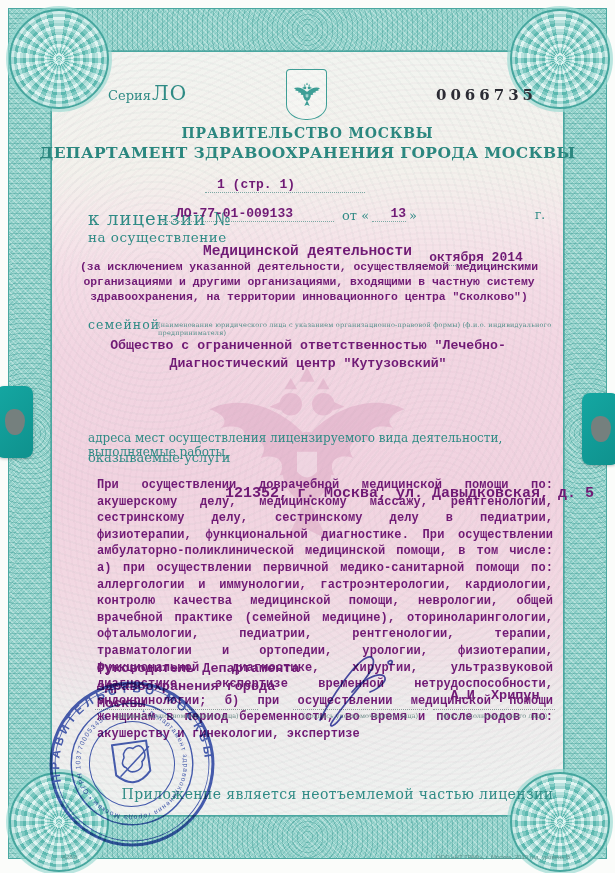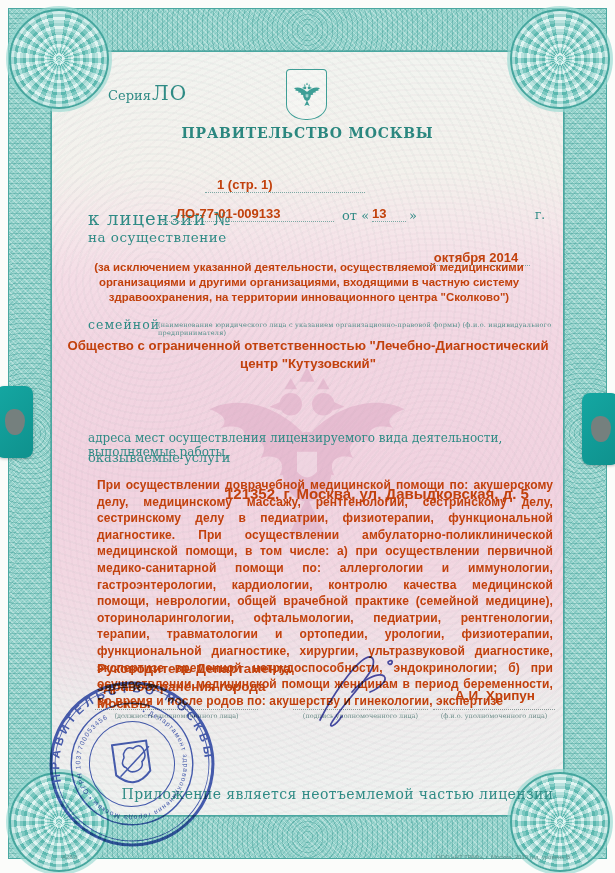--- a/index.html
+++ b/index.html
@@ -33,21 +33,21 @@
       #f2f4f0 0px,#f3f1ec 120px,#f5e7ea 175px,#f4dde6 225px,
       #f2d6e2 300px,#f1d3e0 430px,#f2d8e2 530px,#f0e0e6 600px,
       #eeecec 650px,#eff2f0 763px);}
   .inner::after{content:"";position:absolute;inset:0;
     background:
       repeating-radial-gradient(circle at 20% 30%, rgba(120,160,155,.05) 0 2px, rgba(255,255,255,0) 2px 7px),
       repeating-radial-gradient(circle at 75% 60%, rgba(190,140,170,.05) 0 2px, rgba(255,255,255,0) 2px 6px);}
 
   
   .t-serif{font-family:"DejaVu Serif","Liberation Serif",serif;color:#2f8b85;}
-  .bold{font-family:Liberation Sans, sans-serif;font-weight:bold;color:#c2410c;}
+  .bold{font-family:Liberation Mono, monospace;font-weight:bold;color:#701a75;}
   .content{position:absolute;inset:0;z-index:4;}
   .u{border-bottom:1px dotted #7da9a5;}
   .tinycap{font-family:"DejaVu Serif","Liberation Serif",serif;font-size:6.5px;color:#4f8d88;letter-spacing:.2px;}
   .sigline{position:absolute;border-bottom:1px dotted #8b9a98;height:1px;}
   .sigcap{position:absolute;text-align:center;font-size:6.5px;color:#6a8a87;
           font-family:"DejaVu Serif","Liberation Serif",serif;}
 
   
   .tab{position:absolute;width:37px;height:72px;background:linear-gradient(135deg,#14a7a2,#0f918d);
        border-radius:8px;z-index:7;box-shadow:0 1px 3px rgba(0,0,0,.25);}
@@ -103,35 +103,40 @@
 
   <div class="content">
 
     <span class="abs t-serif" style="left:108px;top:88px;font-size:13px;">Серия</span>
     <span class="abs t-serif" style="left:152px;top:81px;font-size:20px;letter-spacing:1px;">ЛО</span>
     <div class="emblem">
       <svg viewBox="0 0 200 170" style="width:34px;height:42px;">
           <use href="#eagle" fill="#3e9e96"></use>
         </svg>
     </div>
+    <span class="abs" style="left:436px;top:86px;width:130px;font-family:'DejaVu Serif','Liberation Serif',serif;
+          font-weight:600;font-size:15px;letter-spacing:4px;color:#2c2c34;">0066735</span>
 
     <div class="abs t-serif" style="left:0;top:125px;width:615px;text-align:center;font-weight:bold;
          font-size:14px;letter-spacing:.8px;color:#2b877f;">ПРАВИТЕЛЬСТВО МОСКВЫ</div>
+    <div class="abs t-serif" style="left:0;top:143px;width:615px;text-align:center;font-weight:bold;
+         font-size:15.5px;letter-spacing:.4px;color:#2b877f;">ДЕПАРТАМЕНТ ЗДРАВООХРАНЕНИЯ ГОРОДА МОСКВЫ</div>
 
     <span class="abs bold u" style="left:205px;top:177px;width:160px;font-size:13px;padding-left:12px;box-sizing:border-box;">1 (стр. 1)</span>
 
     <span class="abs t-serif" style="left:88px;top:208px;font-size:18px;letter-spacing:1px;">к лицензии №</span>
     <span class="abs bold u" style="left:162px;top:206px;width:172px;font-size:13px;padding-left:14px;box-sizing:border-box;">ЛО-77-01-009133</span>
     <span class="abs t-serif" style="left:342px;top:208px;font-size:13px;">от «</span>
-    <span class="abs bold u" style="left:372px;top:206px;width:34px;font-size:13px;text-align:left;">13</span>
+    <span class="abs bold u" style="left:372px;top:206px;width:34px;font-size:13px;text-align:right;">13</span>
     <span class="abs t-serif" style="left:409px;top:208px;font-size:13px;">»</span>
     <span class="abs bold u" style="left:422px;top:206px;width:108px;font-size:13px;text-align:center;margin-top:44px;">октября 2014</span>
     <span class="abs t-serif" style="left:535px;top:208px;font-size:12px;">г.</span>
 
     <span class="abs t-serif" style="left:88px;top:229px;font-size:13.5px;letter-spacing:.5px;">на осуществление</span>
+    <div class="abs bold" style="left:0;top:243px;width:615px;text-align:center;font-size:14.5px;">Медицинской деятельности</div>
     <div class="abs bold" style="left:70px;top:260px;width:478px;text-align:center;font-size:11.4px;line-height:15px;">(за исключением указанной деятельности, осуществляемой медицинскими организациями и другими организациями, входящими в частную систему здравоохранения, на территории инновационного центра "Сколково")</div>
 
     <span class="abs t-serif" style="left:88px;top:317px;font-size:12.5px;letter-spacing:1px;">семейной</span>
     <span class="abs tinycap" style="left:158px;top:321px;width:400px;">(наименование юридического лица с указанием организационно-правовой формы)   (ф.и.о. индивидуального предпринимателя)</span>
     <div class="abs bold" style="left:67px;top:337px;width:482px;text-align:center;font-size:13.2px;line-height:18px;">Общество с ограниченной ответственностью "Лечебно-Диагностический центр "Кутузовский"</div>
 
     <div class="abs t-serif" style="left:88px;top:431px;width:470px;font-size:12px;">адреса мест осуществления лицензируемого вида деятельности, выполняемые работы,</div>
     <span class="abs t-serif" style="left:88px;top:450px;font-size:13px;">оказываемые услуги</span>
     <span class="abs bold" style="left:225px;top:449px;font-size:15px;margin-top:36px;">121352, г. Москва, ул. Давыдковская, д. 5</span>
 

